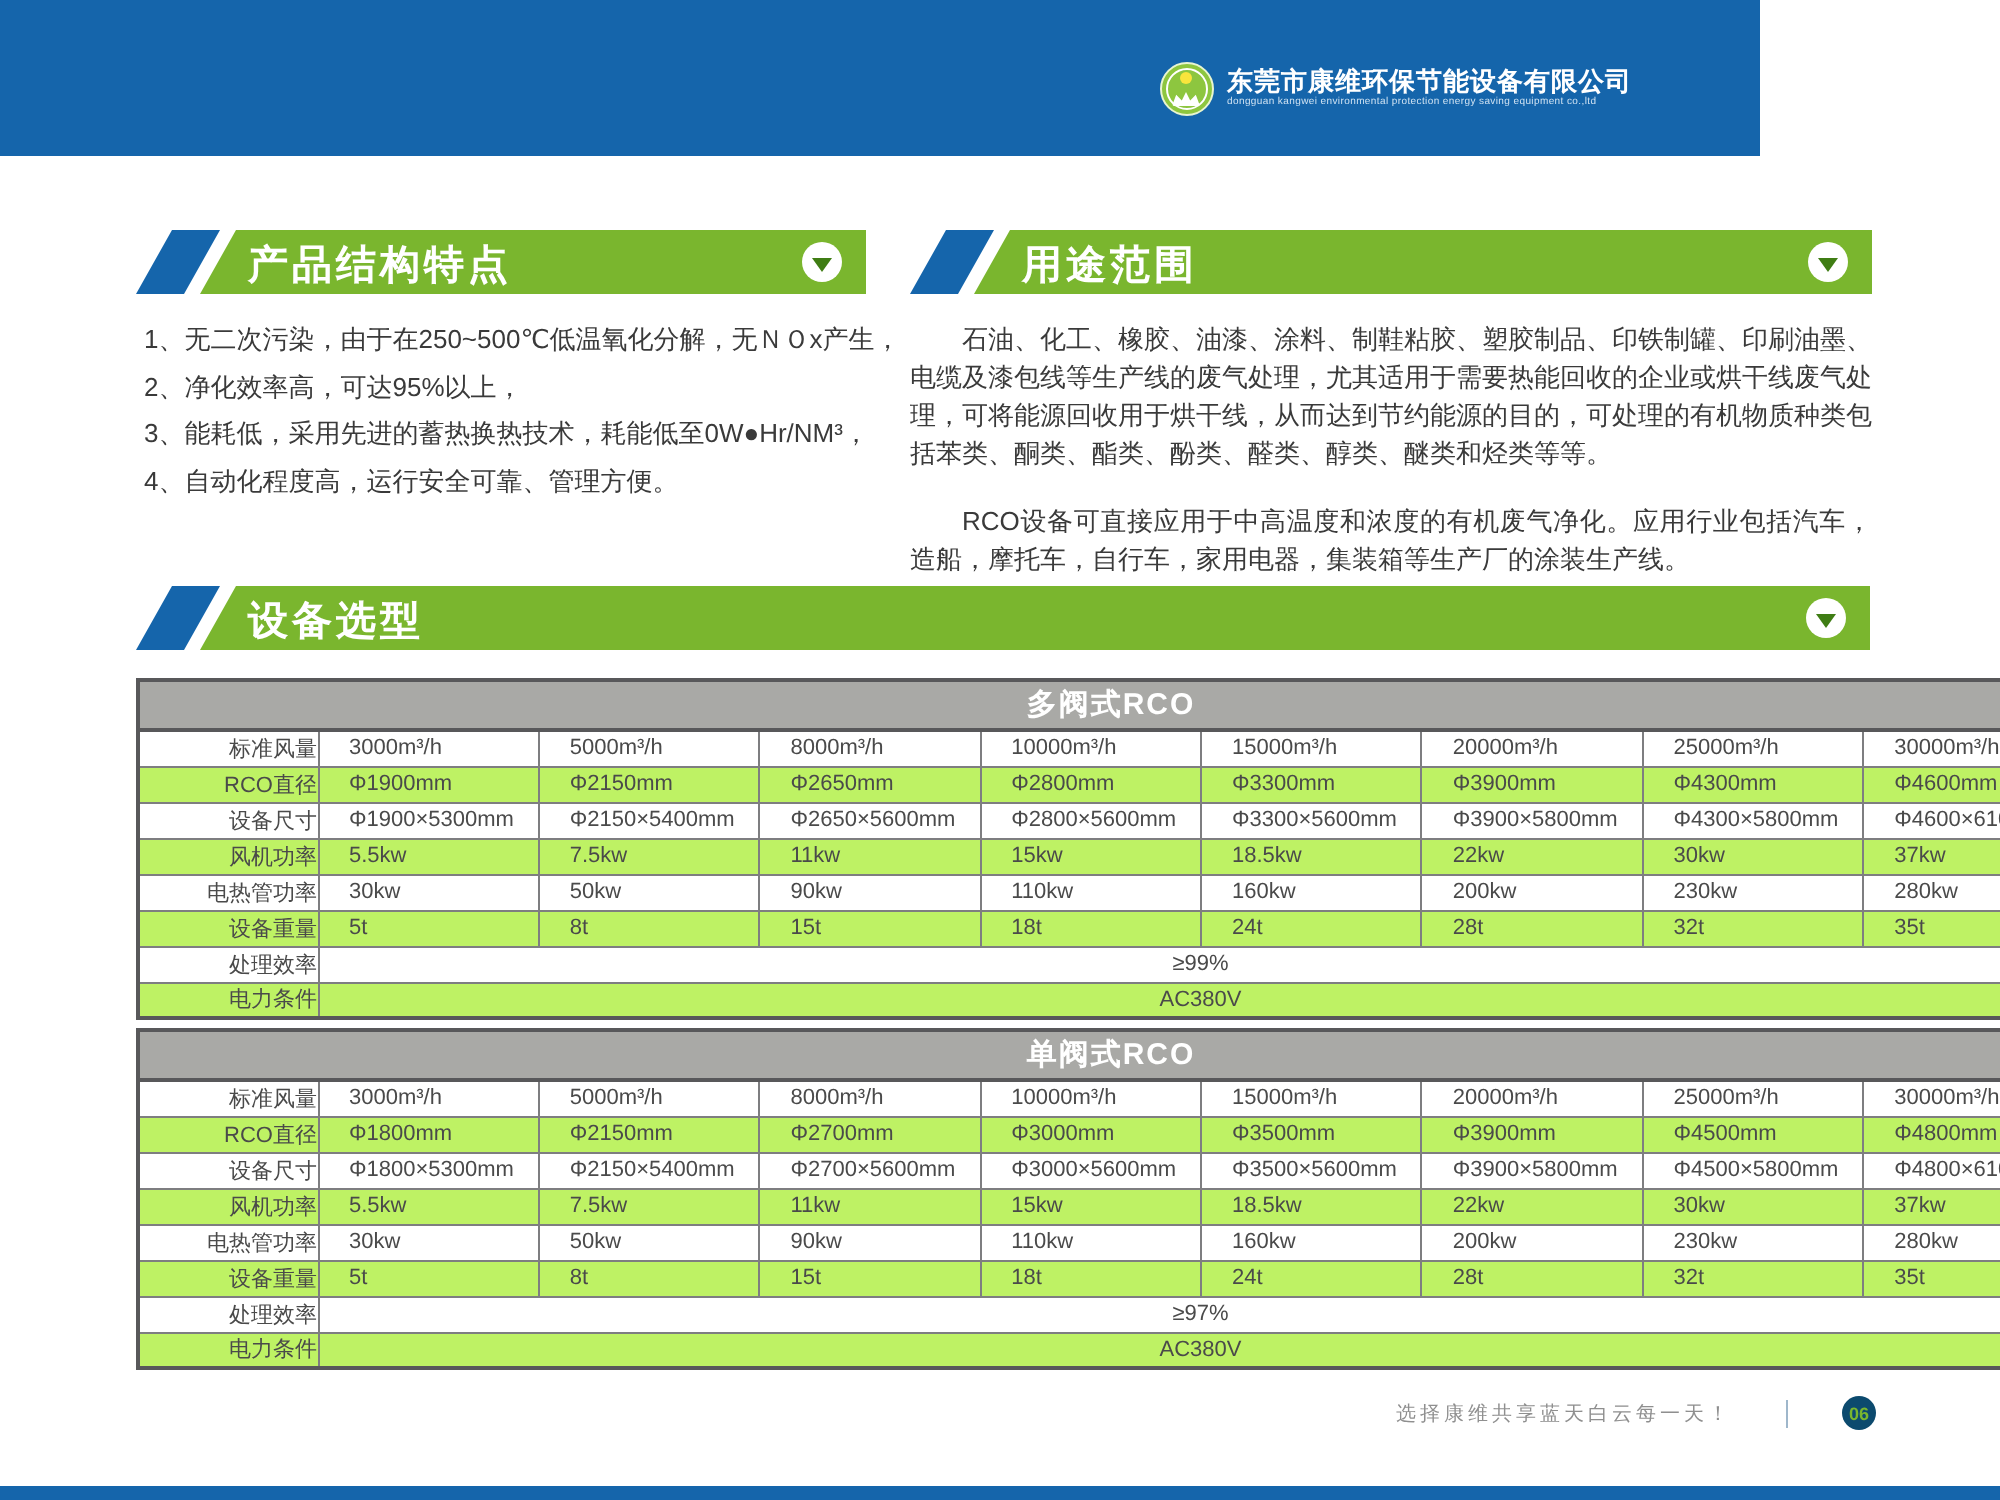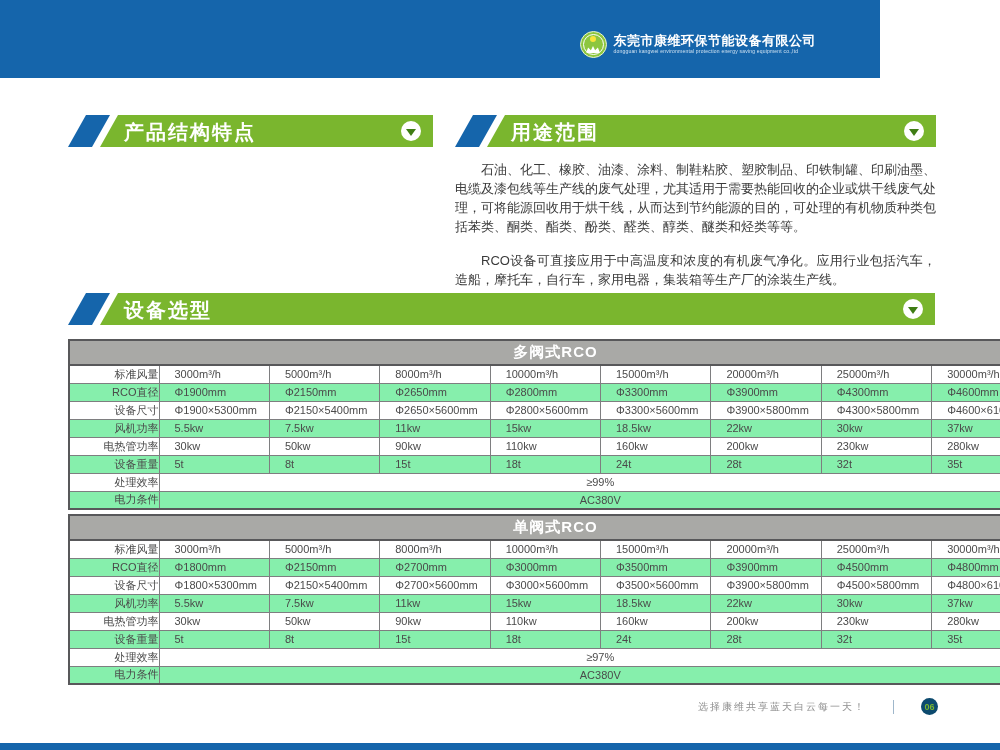--- a/index.html
+++ b/index.html
@@ -34,21 +34,21 @@
   .apps-text { position:absolute; left:455px; top:160px; width:481px; }
   .apps-text p { font-size:13px; color:#3a3a3a; line-height:19px; text-align:justify; text-indent:2em; }
   .apps-text p + p { margin-top:15px; }
 
   
   .tables-wrap { position:absolute; left:68px; top:339px; width:975px; }
   table.spec-table { width:100%; border-collapse:collapse; table-layout:fixed; border:2px solid #58585a; background:#ffffff; }
   table.spec-table + table.spec-table { margin-top:4px;padding-left:28px; }
   .title-row td { height:25px; background:#a9a9a6; color:#ffffff; font-weight:bold; font-size:15px; text-align:center; letter-spacing:1px; border-bottom:2px solid #58585a; }
   .data-row td { height:18px; font-size:11px; color:#4a4a4a; border:1px solid #7e7e80; }
-  .data-row.alt td { background:#86efac; }
+  .data-row.alt td { background:#bef264; }
   td.label-cell { text-align:right; }
   td.value-cell { padding-left:15px; text-align:left; }
   td.span-cell { text-align:center; }
 
   
   .footer { position:absolute; top:698px; right:62px; display:flex; align-items:center; gap:27px; }
   .slogan { font-size:10px; color:#8f8f8f; letter-spacing:2px; }
   .footer-divider { width:1px; height:14px; background:#9fb7cb; }
   .page-num { width:17px; height:17px; border-radius:50%; background:#0c4a6e; color:#7ab62e; font-size:9px; font-weight:bold; display:flex; align-items:center; justify-content:center; }
 
@@ -80,20 +80,26 @@
     <span class="circle-icon"></span>
   </div>
 
   <div class="sec-bar" style="left:68px; top:115px; width:365px;">
     <div class="green-bg"></div>
     <div class="blue-slash"></div>
     <span class="sec-title">产品结构特点</span>
     <span class="circle-icon"></span>
   </div>
 
+  <ul class="features-list">
+    <li>1、无二次污染，由于在250~500℃低温氧化分解，无ＮＯx产生，</li>
+    <li>2、净化效率高，可达95%以上，</li>
+    <li>3、能耗低，采用先进的蓄热换热技术，耗能低至0W●Hr/NM³，</li>
+    <li>4、自动化程度高，运行安全可靠、管理方便。</li>
+  </ul>
 
   <div class="apps-text">
     <p>石油、化工、橡胶、油漆、涂料、制鞋粘胶、塑胶制品、印铁制罐、印刷油墨、电缆及漆包线等生产线的废气处理，尤其适用于需要热能回收的企业或烘干线废气处理，可将能源回收用于烘干线，从而达到节约能源的目的，可处理的有机物质种类包括苯类、酮类、酯类、酚类、醛类、醇类、醚类和烃类等等。</p>
     <p>RCO设备可直接应用于中高温度和浓度的有机废气净化。应用行业包括汽车，造船，摩托车，自行车，家用电器，集装箱等生产厂的涂装生产线。</p>
   </div>
 
   <div class="sec-bar" style="left:68px; top:293px; width:867px;">
     <div class="green-bg"></div>
     <div class="blue-slash"></div>
     <span class="sec-title">设备选型</span>

